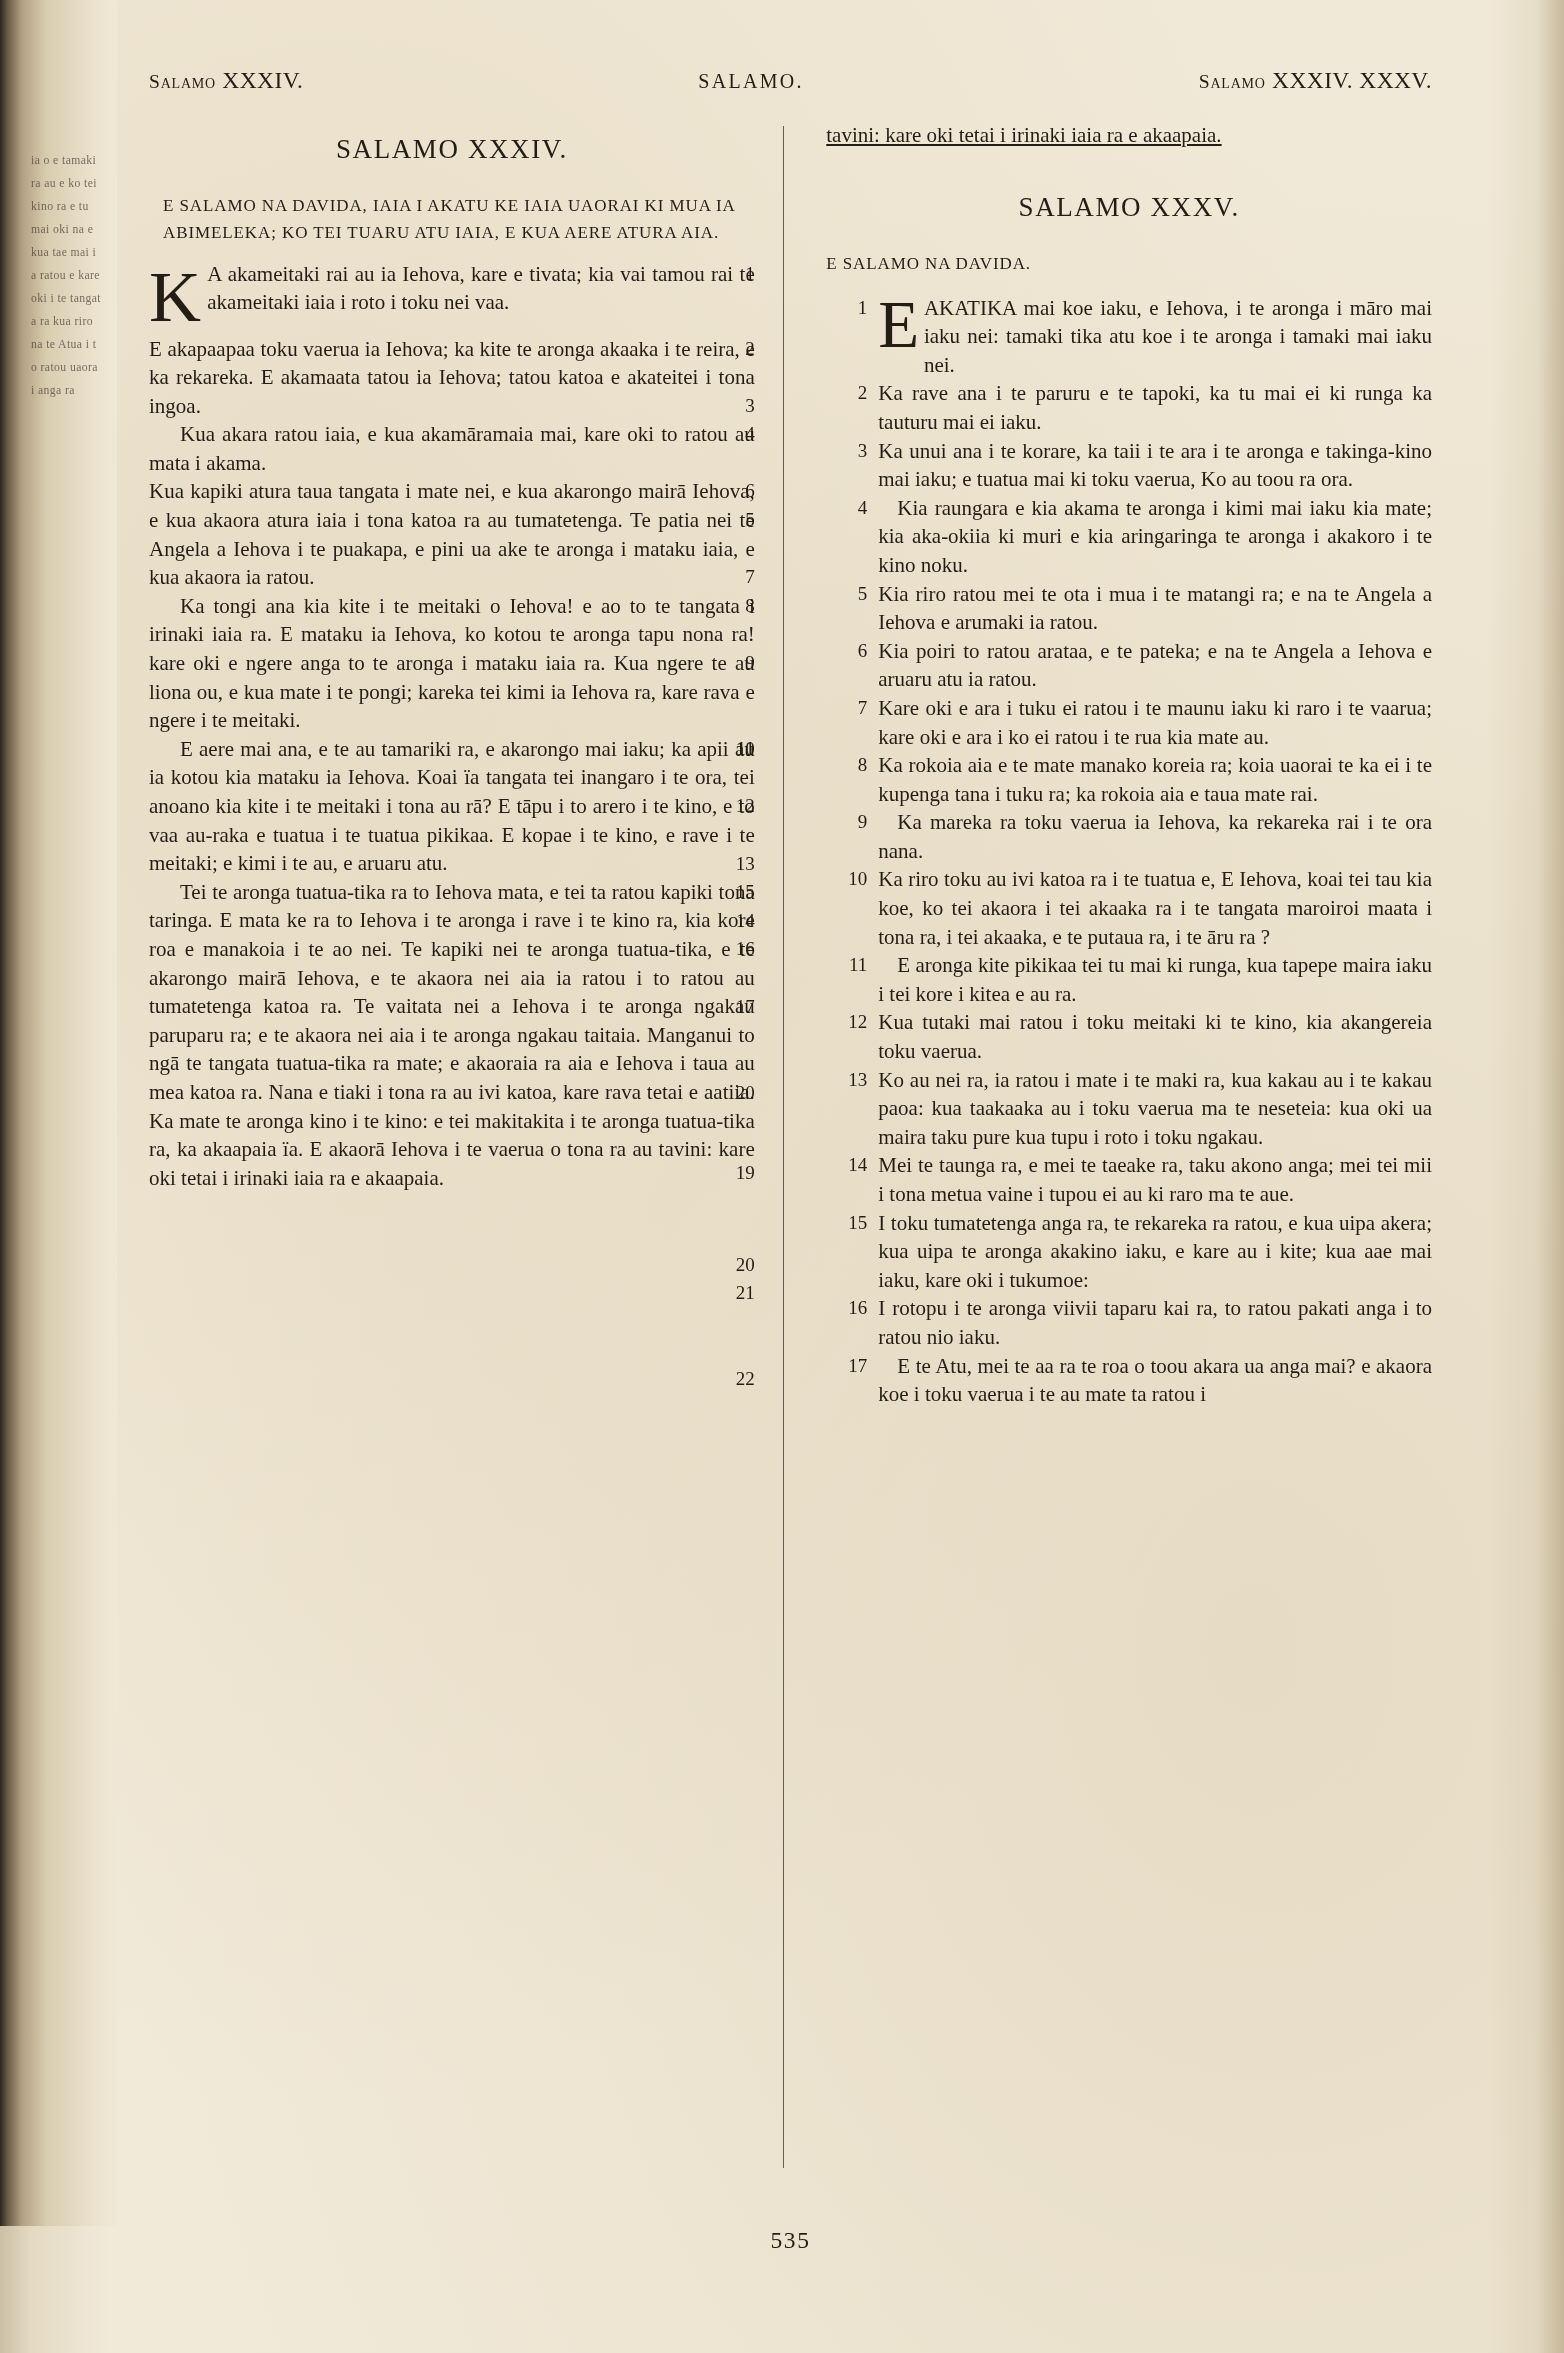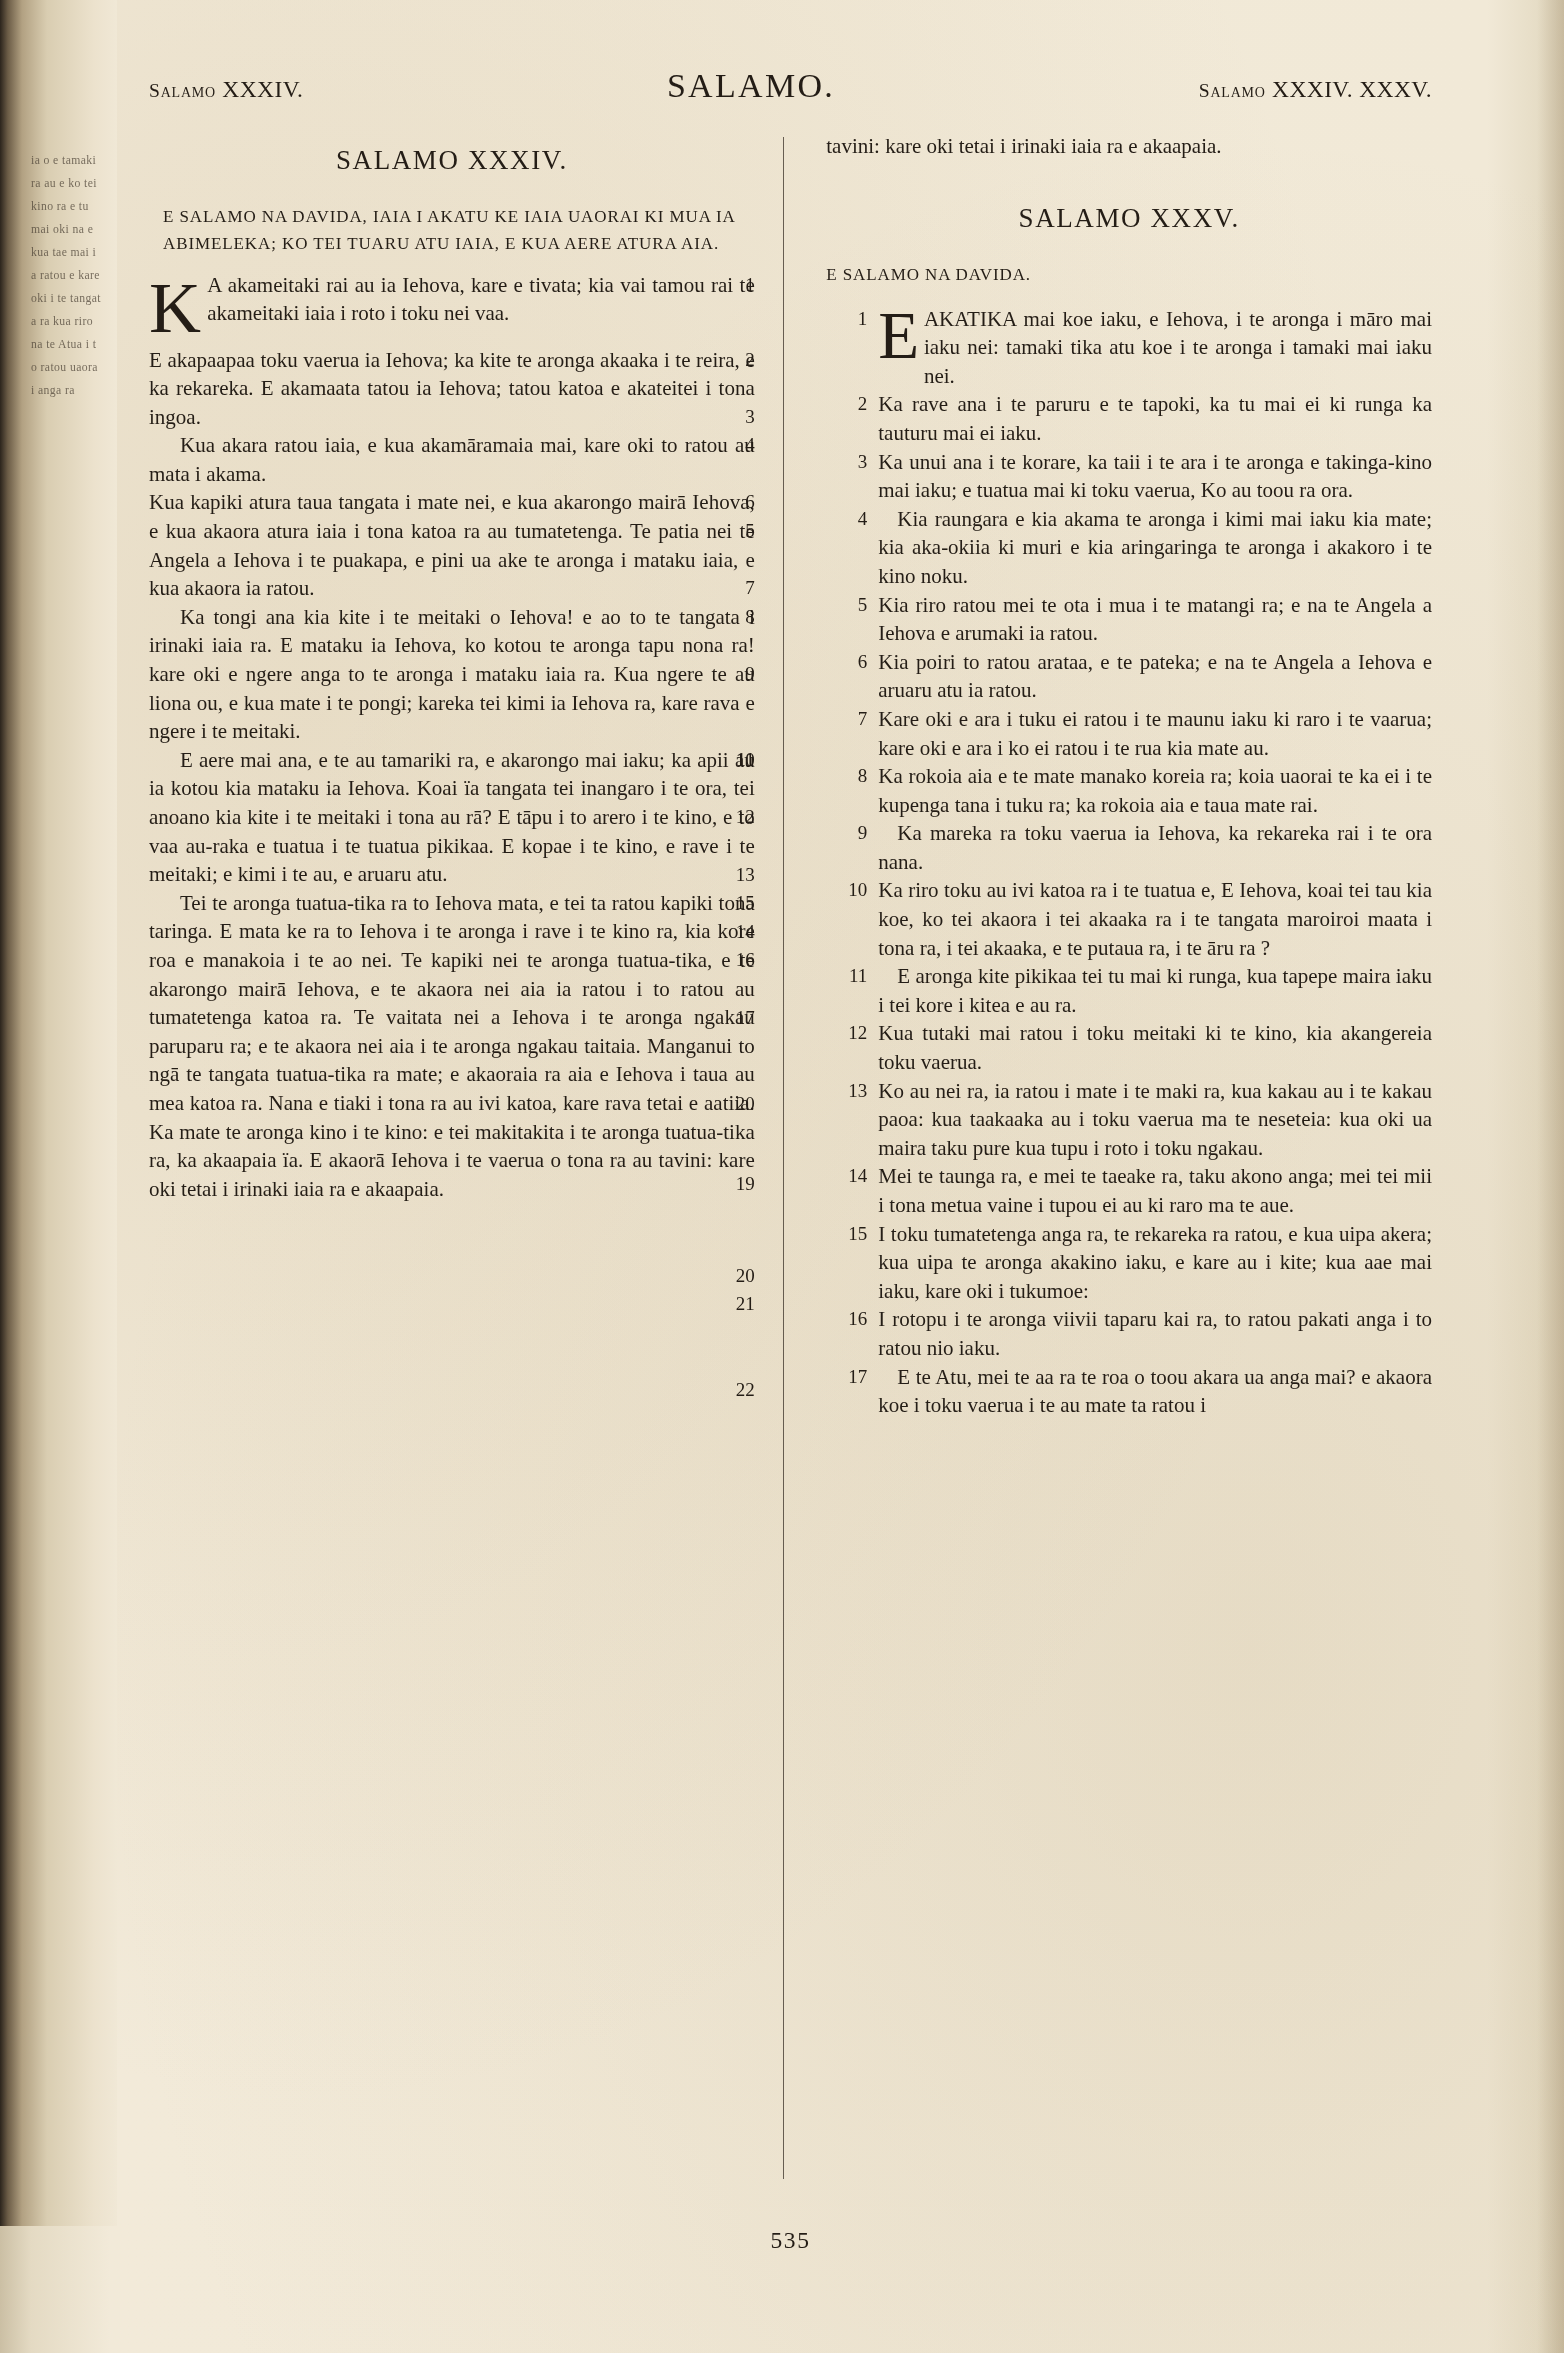--- a/index.html
+++ b/index.html
@@ -58,21 +58,21 @@
     display: flex;
     justify-content: space-between;
     align-items: baseline;
     font-size: 23.5px;
     letter-spacing: 0.4px;
     margin-bottom: 27px;
   }
   .rh-left, .rh-right { white-space: nowrap; }
   .sc { font-variant: small-caps; font-size: 19.6px; letter-spacing: 0.8px; }
   .rh-center {
-    font-size: 34px;
+    font-size: 20px;
     letter-spacing: 2.3px;
   }
   .columns {
     display: flex;
     gap: 0;
     height: 2113px;
   }
   .col {
     width: 618px;
     position: relative;
@@ -149,21 +149,21 @@
     text-align: center;
     font-size: 23.5px;
     letter-spacing: 1.6px;
   }
   .left-col-inner { position: relative; }
   .lnum {
     position: absolute;
     right: 0;
     font-size: 19px;
   }
-  .tiny-top { font-size: 21px; line-height: 28.6px; text-align: justify; }
+  .tiny-top { font-size: 21px; line-height: 28.6px; text-align: justify; text-decoration: underline; }
   .r-dropcap {
     float: left;
     font-size: 67px;
     line-height: 58px;
     padding: 1.6px 4.7px 0 0;
   }
 </style>
 </head>
 <body>
 

